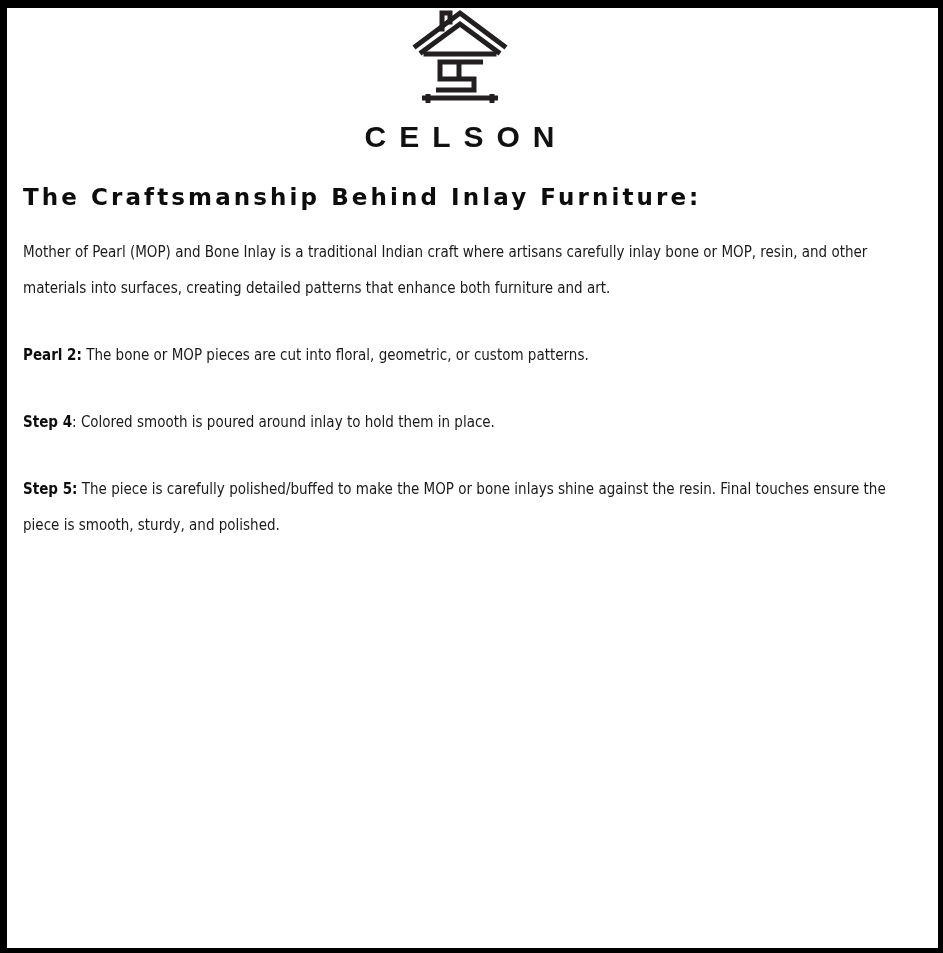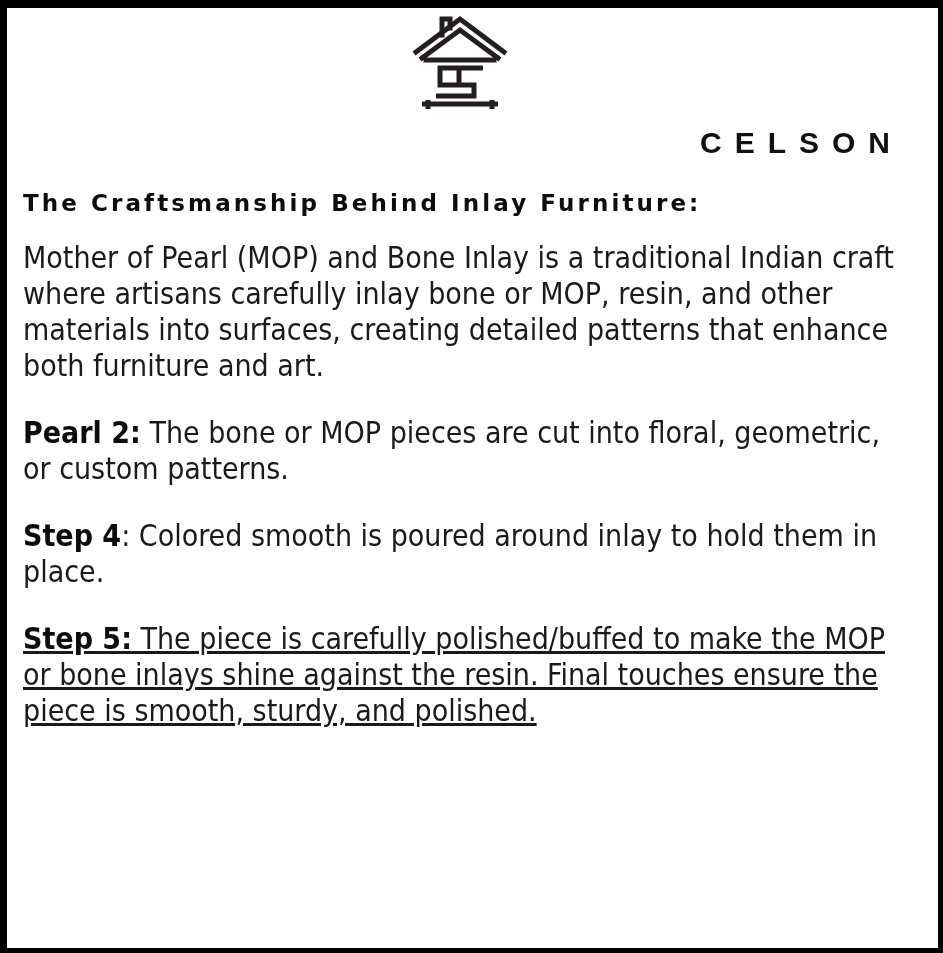--- a/index.html
+++ b/index.html
@@ -28,22 +28,21 @@
 
   #inner {
     box-sizing: border-box;
     width: 100%;
     height: 100%;
     padding: 0 35px 0 9px;
   }
 
   
   #logo-block {
-    text-align: right;
-    padding-top: 6px;
+    text-align: center;
   }
   #logo-mark {
     display: block;
     margin: 0 auto;
     width: 96px;
     height: 102px;
   }
   #wordmark {
     margin-top: 12px;
     font-family: "Liberation Sans", sans-serif;
@@ -66,29 +65,29 @@
     line-height: 1.1;
     white-space: nowrap;
   }
 
   
   #body-copy {
     margin-top: 24px;
     margin-left: 7px;
     font-family: "DejaVu Sans Condensed", "Liberation Sans Narrow", "Liberation Sans", sans-serif;
     font-stretch: condensed;
-    font-size: 30px;
+    font-size: 15px;
     color: #1a1a1a;
     line-height: 36px;
   }
   .para {
     margin: 0 0 31px 0;
     max-width: 884px;
   }
-  .para:last-child { margin-bottom: 12px; text-decoration: underline; }
+  .para:last-child { margin-bottom: 12px; }
   .step-label {
     font-weight: bold;
     color: #0d0d0d;
   }
 </style>
 </head>
 <body>
 
 <div id="card">
   <div id="inner">

